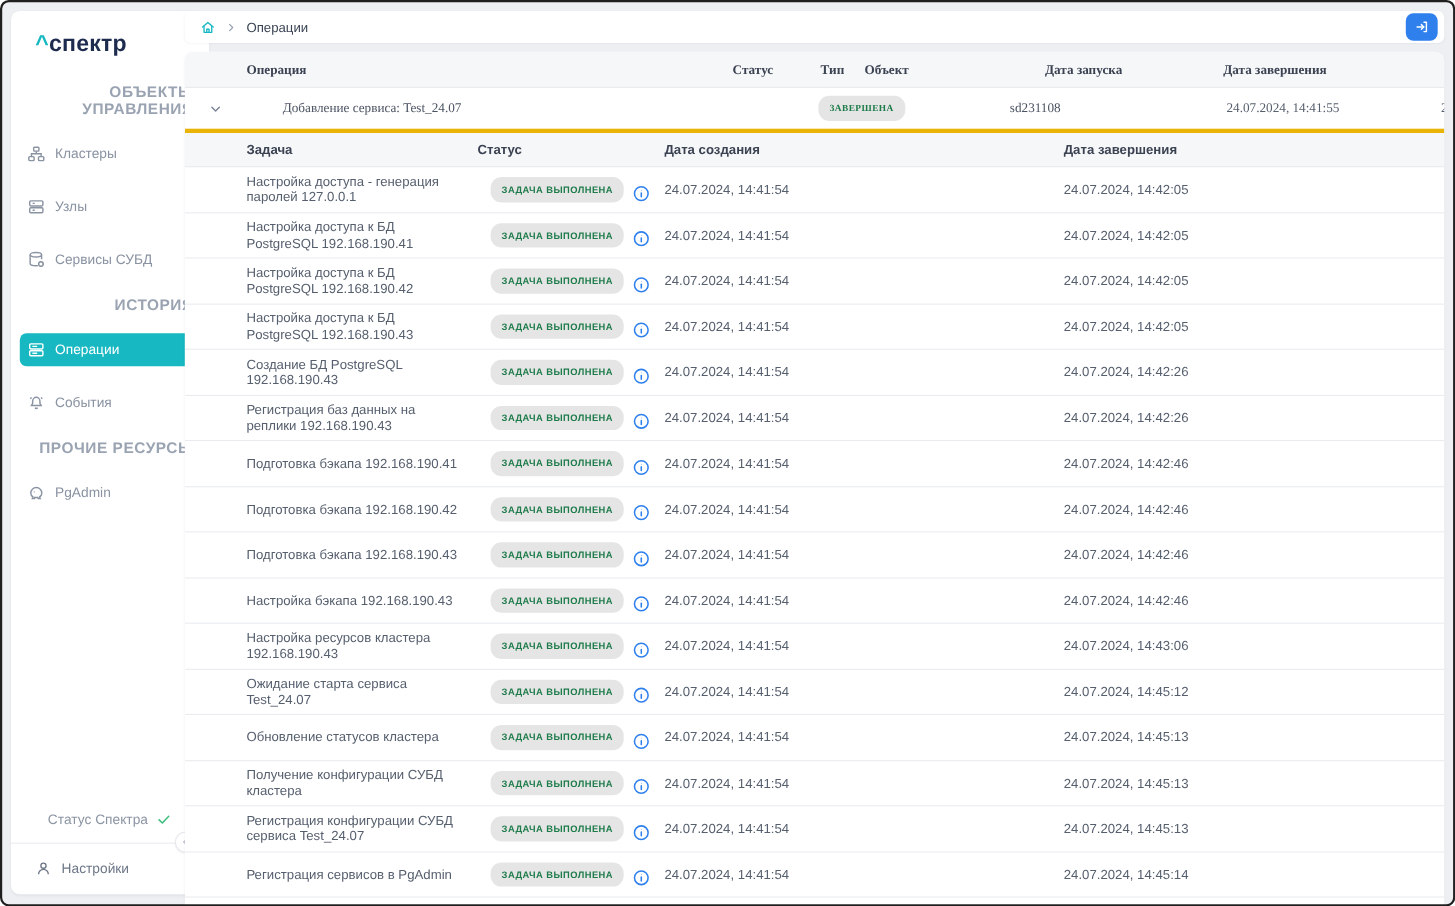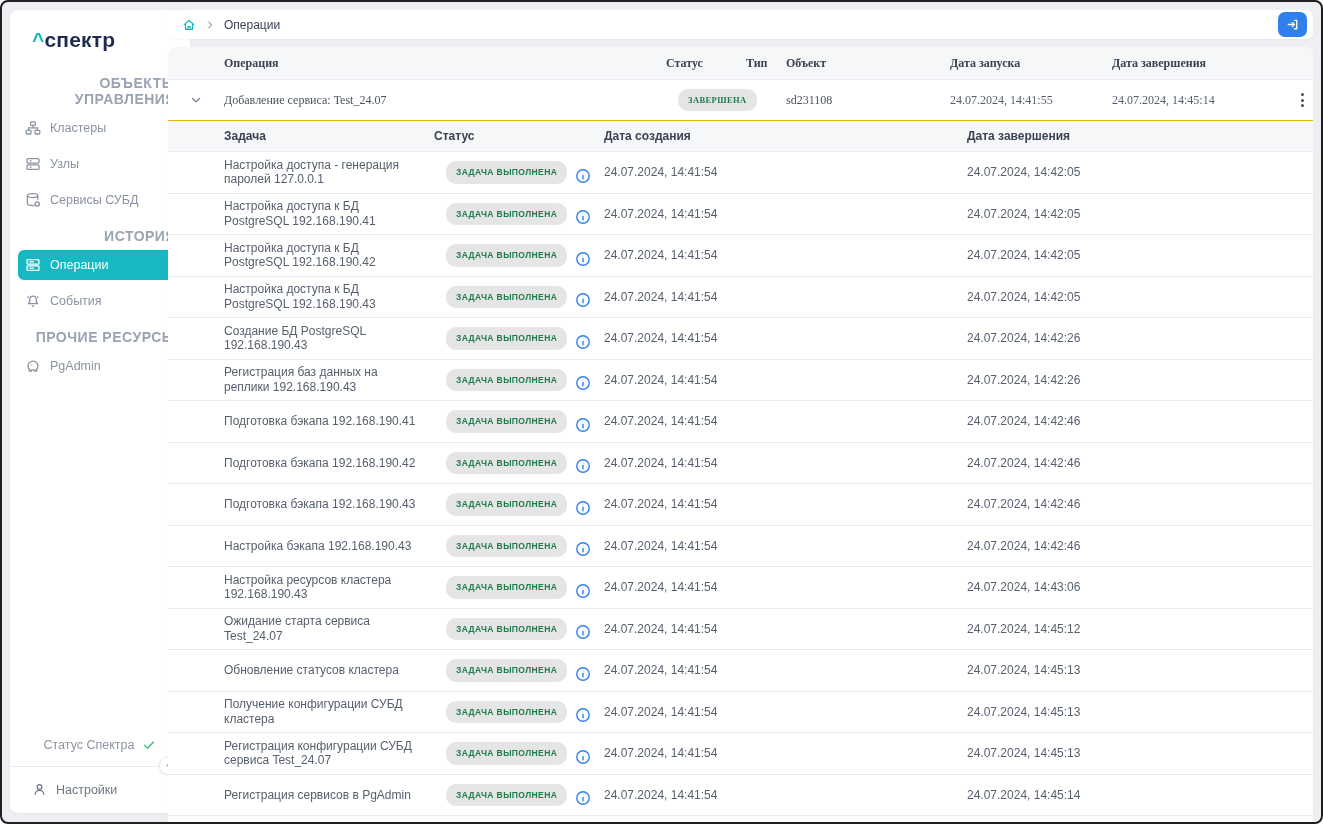--- a/index.html
+++ b/index.html
@@ -16,21 +16,21 @@
     background:#ffffff; border-radius:8px; box-shadow:0 1px 3px rgba(16,24,40,.05);
   }
   .logo { padding:18px 0 10px 22px; font-size:21px; font-weight:700; color:#1d2b4e; letter-spacing:.2px; }
   .logo .caret { color:#17b8c2; }
   .side-section-title {
     margin:13px 14px 5px 14px; font-size:14px; font-weight:700;
     letter-spacing:.5px; color:#9aa3b2;text-align:right;
   }
   .side-item {
     display:flex; align-items:center; gap:9px; height:30px;
-    margin:6px 8px; padding:0 7px; border-radius:6px;
+    margin:18px 8px; padding:0 7px; border-radius:6px;
     color:#8a93a2; font-size:12.5px; cursor:pointer; white-space:nowrap;
   }
   .side-item.active { background:#17b8c2; color:#ffffff; }
   .side-footer { position:absolute; left:0; right:0; bottom:0;text-align:center; }
   .side-status {
     display:flex; align-items:center; gap:8px; justify-content:center;
     margin-bottom:14px; color:#8c95a4; font-size:12.5px;
   }
   .side-divider { height:1px; background:#e9ebef; margin:0; }
   .collapse-btn {
@@ -63,21 +63,21 @@
   .card {
     position:absolute; left:166px; top:45px; right:8px; bottom:0;
     background:#ffffff; border-radius:8px 8px 0 0; overflow:hidden;
     box-shadow:0 1px 2px rgba(16,24,40,.04);
   }
   .mgrid { display:grid; grid-template-columns:56px 442px 80px 40px 164px 162px 173px 1fr; align-items:center;font-family:Liberation Serif, serif; }
   .sgrid { display:grid; grid-template-columns:56px 210px 170px 363px 1fr; align-items:center; }
   .thead { background:#f6f7f9; font-size:12px; font-weight:700; color:#3b4252; }
   .mhead { height:33px; border-bottom:1px solid #e9ebef; }
   .shead { height:31px; border-bottom:1px solid #e9ebef; }
-  .op-row { height:41px; border-bottom:1px solid #eab308; font-size:12px; color:#4b5362; }
+  .op-row { height:41px; border-bottom:4px solid #eab308; font-size:12px; color:#4b5362;gap:33px; }
   .task-row { min-height:41.5px; border-bottom:1px solid #e9ebef; font-size:12px; color:#565f6e; }
   .cell { padding-right:14px; line-height:14.5px; }
   .chev-cell { display:flex; justify-content:center; color:#7c8596; cursor:pointer; }
   .badge {
     display:inline-block; background:#e5e5e5; color:#1e7c4b;
     font-size:8.5px; font-weight:700; letter-spacing:.4px;
     padding:4px 10px; border-radius:10px; white-space:nowrap;margin-left:12px;
   }
   .status-flex { display:flex; align-items:flex-end; gap:8px; }
   .info-btn { background:none; border:none; padding:0; color:#2f80ed; cursor:pointer; display:flex; }

